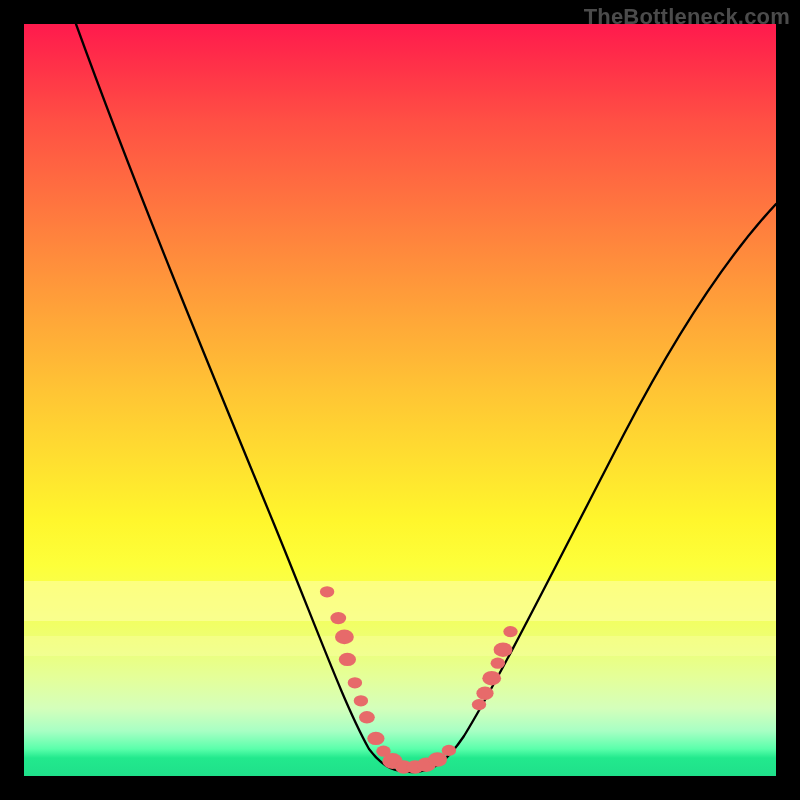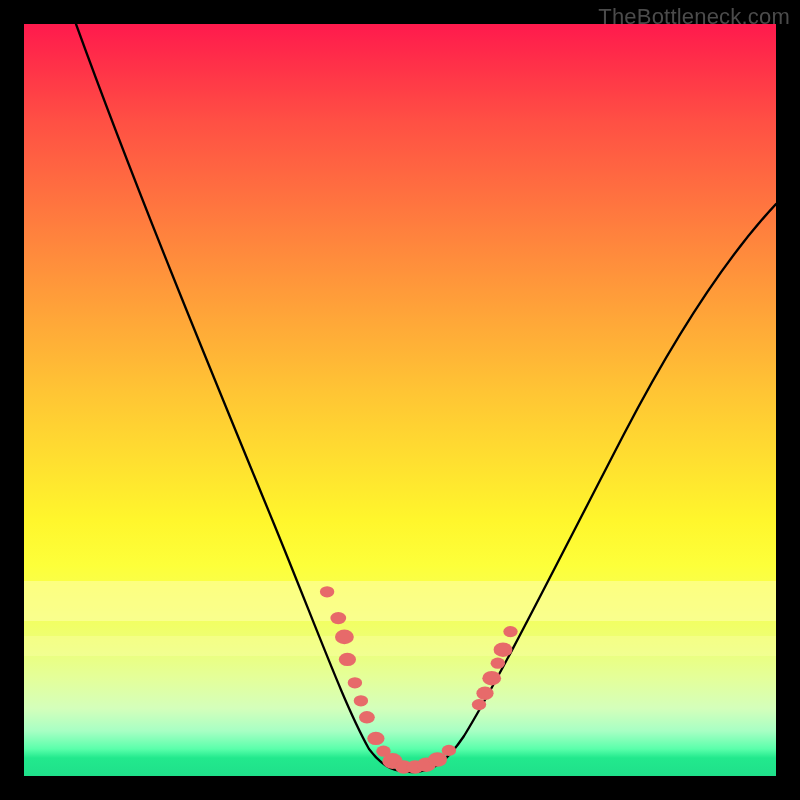--- a/index.html
+++ b/index.html
@@ -36,21 +36,21 @@
       #5affab 96.4%,
       #22e98d 97.6%,
       #1fe08a 100%);
   }
   .watermark {
     position: absolute;
     top: 4px;
     right: 10px;
     color: #4b4b4b;
     font-size: 22px;
-    font-weight: 400;
+    font-weight: 700;
     letter-spacing: 0.2px;
     z-index: 30;
   }
   svg.curve {
     position: absolute;
     left: 0;
     top: 0;
     width: 752px;
     height: 752px;
     z-index: 10;

